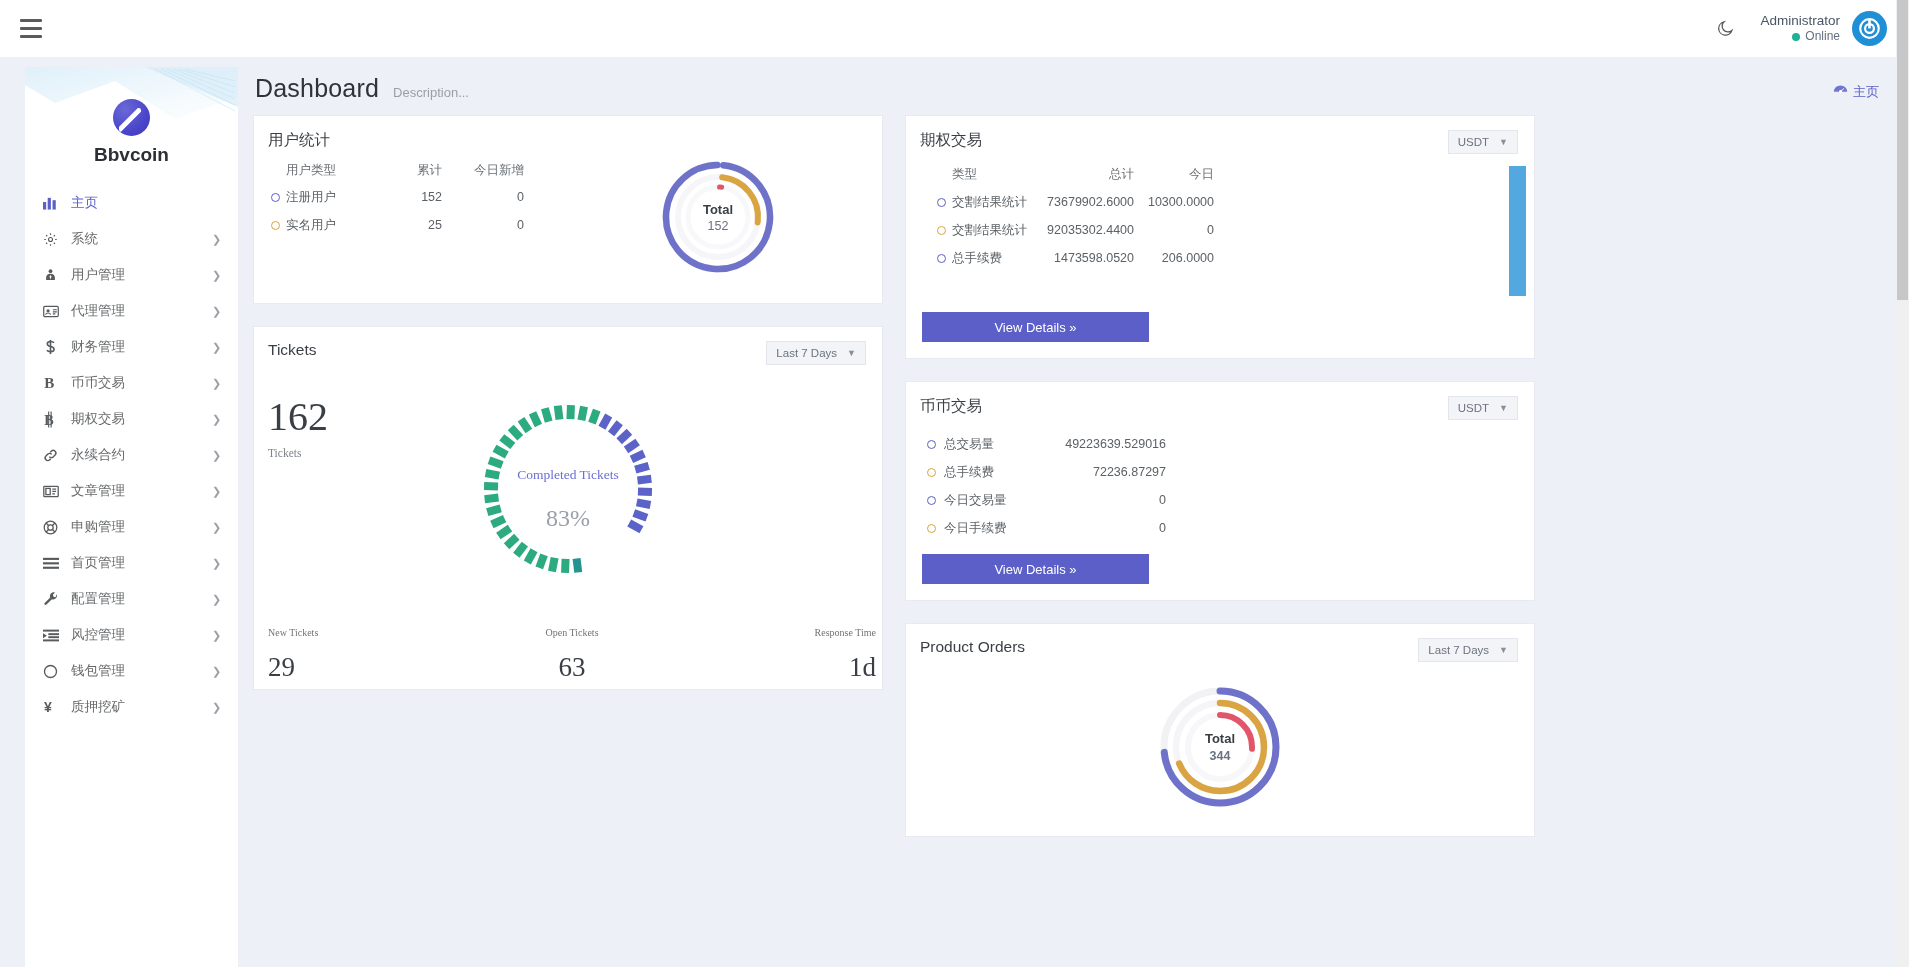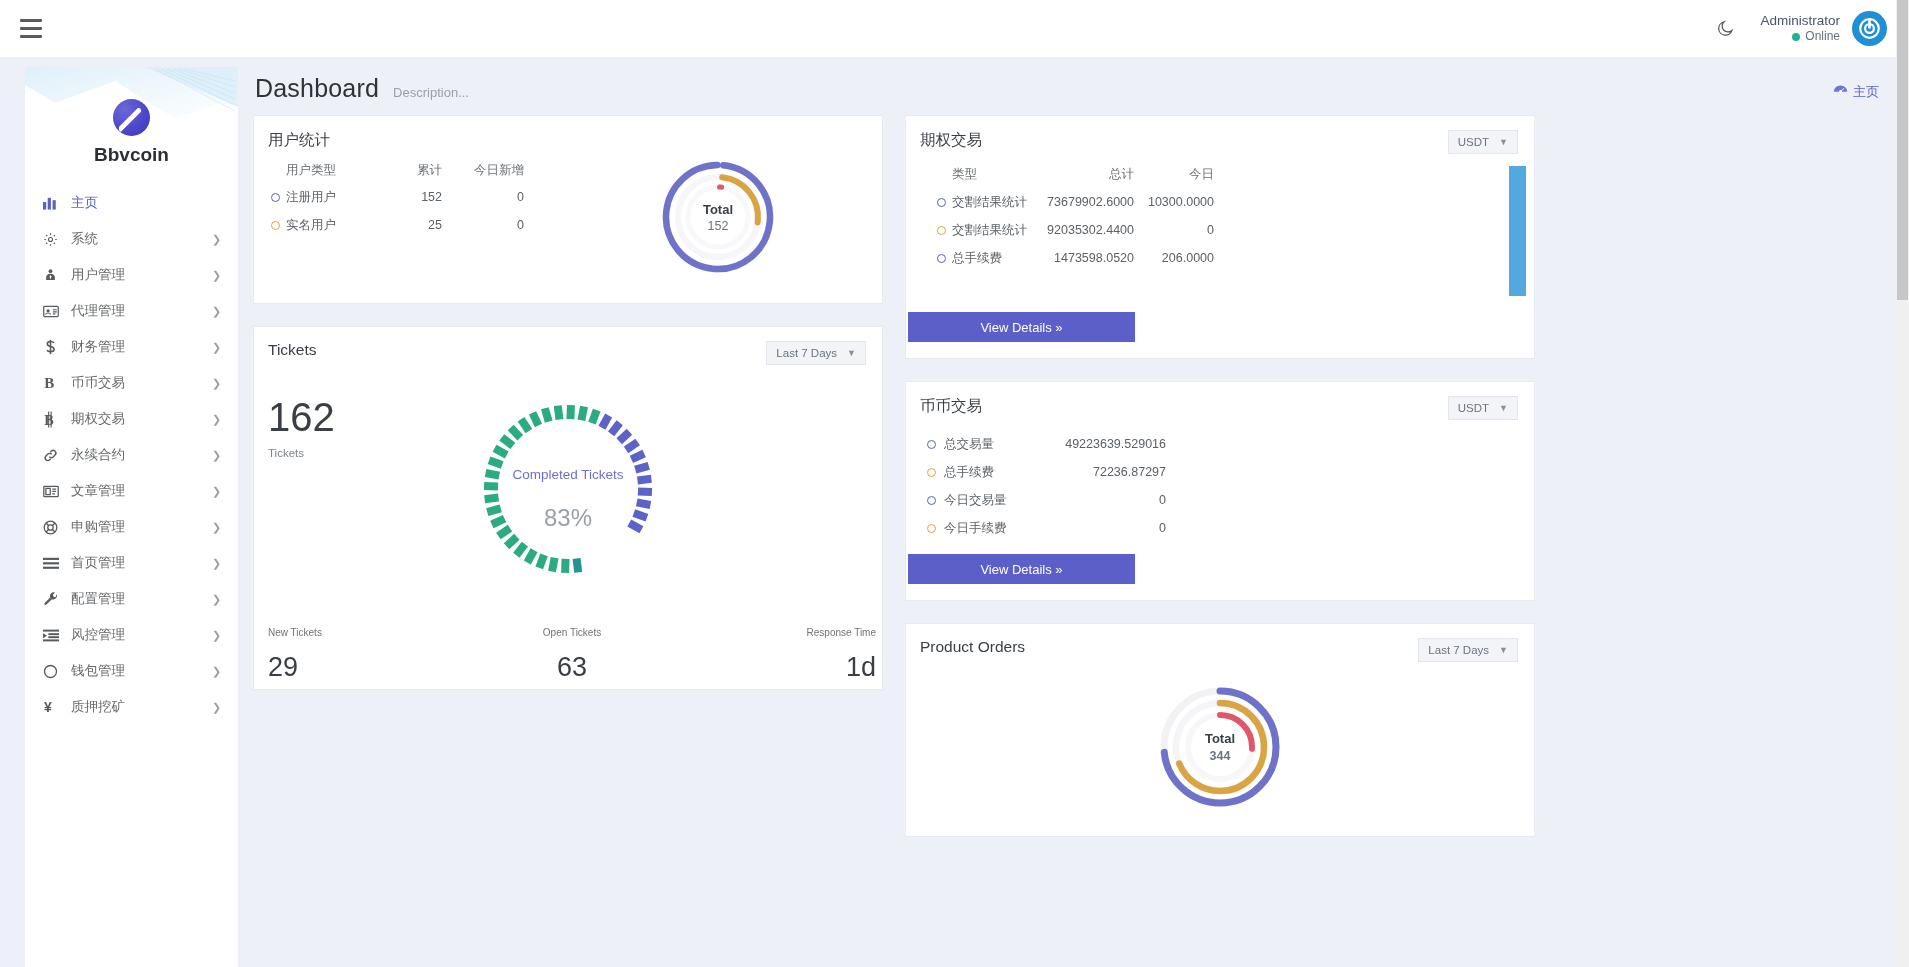--- a/index.html
+++ b/index.html
@@ -118,26 +118,26 @@
   .opt-table { width: 320px; padding-left: 24px; }
   .opt-row { display: flex; align-items: center; min-height: 28px; font-size: 12.5px; color: #5b6166; }
   .opt-row.hdr { color: #6a7076; height: 26px; }
   .opt-c0 { width: 22px; display: flex; justify-content: center; flex: 0 0 22px; }
   .opt-c1 { width: 78px; flex: 0 0 78px; }
   .opt-c2 { width: 110px; flex: 0 0 110px; text-align: right; padding-right: 6px; }
   .opt-c3 { width: 84px; flex: 0 0 84px; text-align: right; padding-right: 10px; }
   .opt-chartzone { flex: 1; position: relative; height: 140px; }
   .opt-bar { position: absolute; right: 8px; top: 6px; width: 17px; height: 130px; background: #54a8e0; }
   .vdbtn {
-    display: block; margin: 12px 14px 16px 2px; width: 227px; height: 30px; background: #5b5fc7;
+    display: block; margin: 12px 14px 16px 16px; width: 227px; height: 30px; background: #5b5fc7;
     color: #fff; border: none; font-size: 13px; cursor: pointer; font-family: "Liberation Sans", sans-serif;
   }
 
   
-  .tk-body { position: relative; height: 320px; }
+  .tk-body { position: relative; height: 320px; font-family: Liberation Serif, serif; }
   .tk-big { position: absolute; left: 14px; top: 28px; }
   .tk-num { font-size: 40px; color: #3a3f45; font-weight: 300; line-height: 1; }
   .tk-sub { font-size: 11.5px; color: #7d848b; margin-top: 10px; }
   .tk-gauge { position: absolute; left: 50%; top: 20px; transform: translateX(-50%); width: 180px; height: 200px; }
   .tk-gauge-center { position: absolute; left: 0; right: 0; top: 78px; text-align: center; }
   .tk-gauge-title { font-size: 13.5px; color: #6b6fd4; }
   .tk-gauge-pct { font-size: 24px; color: #98a0a8; margin-top: 22px; }
   .tk-foot { position: absolute; left: 0; right: 0; bottom: 6px; display: flex; }
   .tk-cell { flex: 1; text-align: center; }
   .tk-cell:first-child { text-align: left; padding-left: 14px; }

